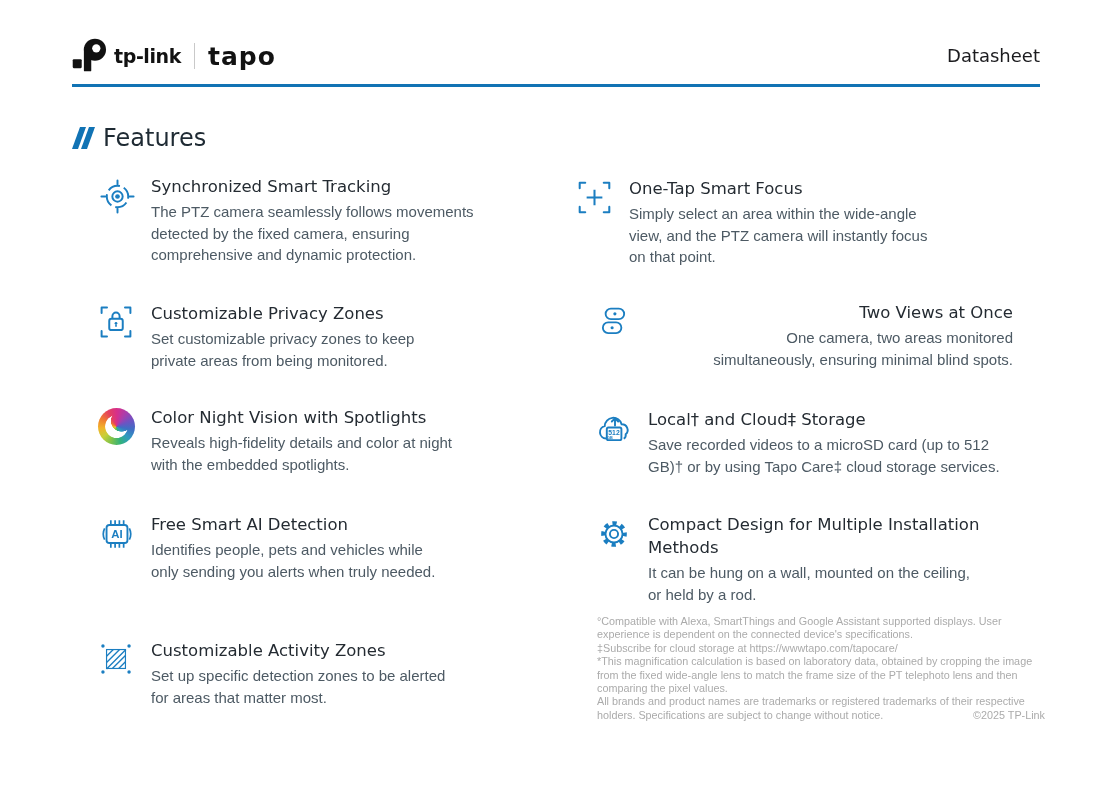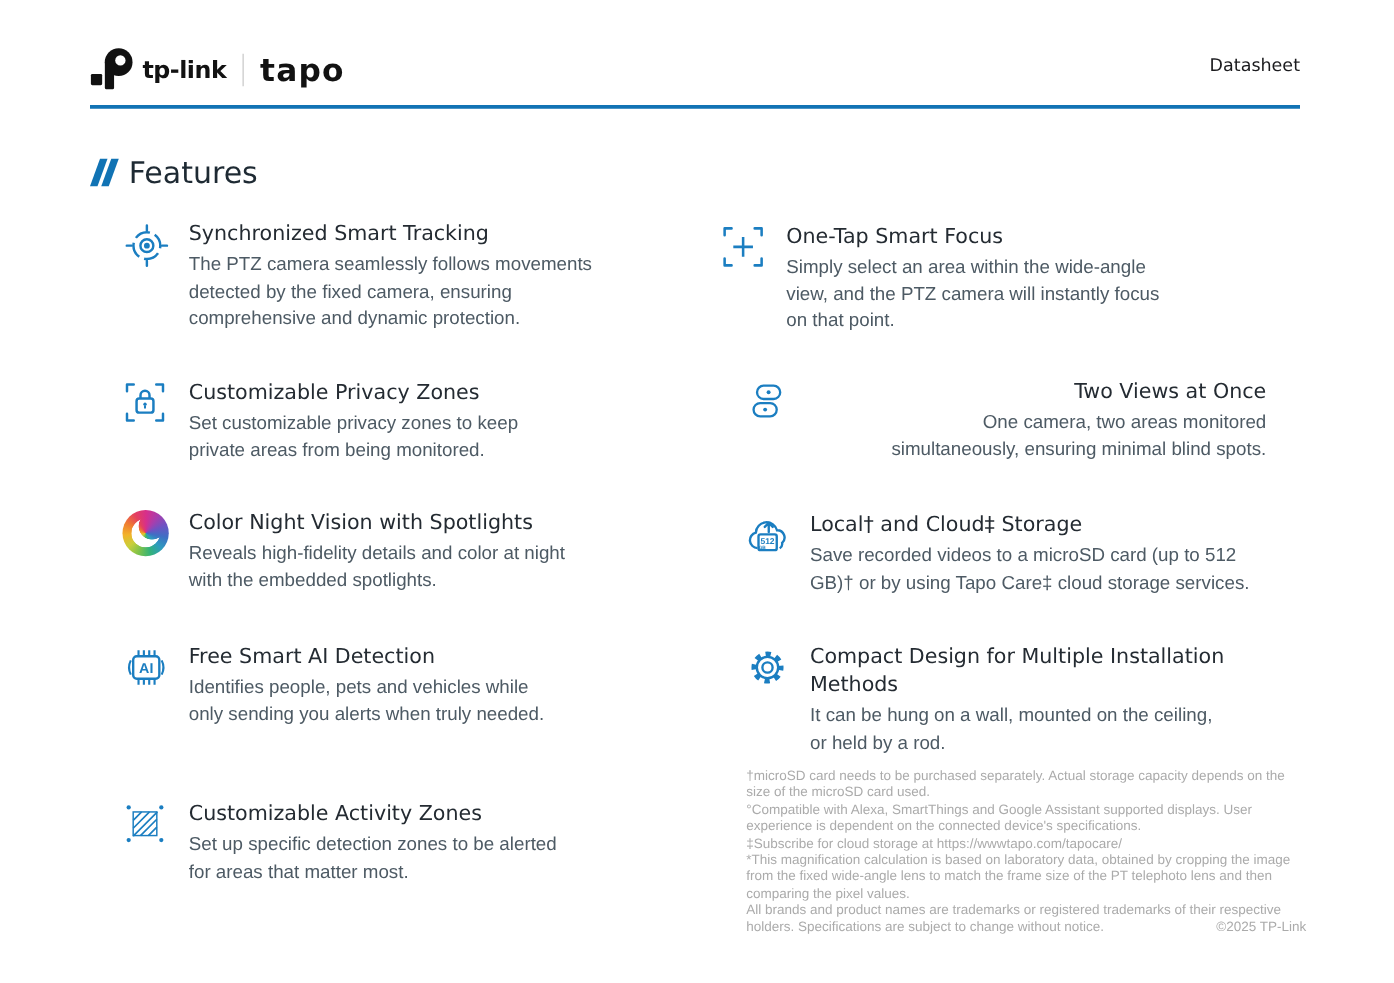--- a/index.html
+++ b/index.html
@@ -6,21 +6,21 @@
   .page{
     position:relative;width:1115px;height:786px;background:#ffffff;
     font-family:"Liberation Sans",sans-serif;overflow:hidden;
   }
   
   .logo-row{position:absolute;left:72px;top:36px;display:flex;align-items:center;height:40px;}
   .p-mark{display:block;}
   .brand-text{font-family:"DejaVu Sans",sans-serif;font-weight:700;font-size:19px;color:#121212;margin-left:6px;letter-spacing:-0.4px;}
   .logo-divider{width:1px;height:26px;background:#c9c9c9;margin:0 13px;}
   .tapo-text{font-family:"DejaVu Sans",sans-serif;font-weight:700;font-size:25px;color:#121212;letter-spacing:1px;}
-  .datasheet-label{position:absolute;right:75px;top:45px;font-family:"DejaVu Sans",sans-serif;font-size:14px;color:#1b1b1e;}
+  .datasheet-label{position:absolute;right:75px;top:45px;font-family:"DejaVu Sans",sans-serif;font-size:18px;color:#1b1b1e;}
   .header-rule{position:absolute;left:72px;right:75px;top:84px;height:3px;background:#1173b4;}
   
   .section-heading{position:absolute;left:76px;top:124px;display:flex;align-items:center;}
   .slash{width:6px;height:22px;background:#1173b4;transform:skewX(-20deg);margin-right:3px;}
   .section-title{font-family:"DejaVu Sans",sans-serif;font-size:24px;color:#1e2a33;margin-left:9px;}
   
   .feat{position:absolute;display:flex;}
   .feat .ic{flex:0 0 40px;width:40px;display:flex;align-items:flex-start;padding-top:2px;}
   .feat .tx{margin-left:13px;}
   .feat-title{font-family:"DejaVu Sans",sans-serif;font-size:16.5px;line-height:23px;color:#242b32;white-space:pre-line;margin-bottom:3px;}
@@ -204,22 +204,20 @@
     </div>
     <div class="tx" style="width:372px;">
       <div class="feat-title">Compact Design for Multiple Installation
 Methods</div>
       <div class="feat-desc">It can be hung on a wall, mounted on the ceiling,
 or held by a rod.</div>
     </div>
   </div>
 
   <div class="footnotes">
-    <p class="fn">†microSD card needs to be purchased separately. Actual storage capacity depends on the
-size of the microSD card used.</p>
     <p class="fn">°Compatible with Alexa, SmartThings and Google Assistant supported displays. User
 experience is dependent on the connected device's specifications.</p>
     <p class="fn">‡Subscribe for cloud storage at https://wwwtapo.com/tapocare/</p>
     <p class="fn">*This magnification calculation is based on laboratory data, obtained by cropping the image
 from the fixed wide-angle lens to match the frame size of the PT telephoto lens and then
 comparing the pixel values.</p>
     <p class="fn fn-last"><span>All brands and product names are trademarks or registered trademarks of their respective
 holders. Specifications are subject to change without notice.</span><span class="copyright">©2025 TP-Link</span></p>
   </div>
 

